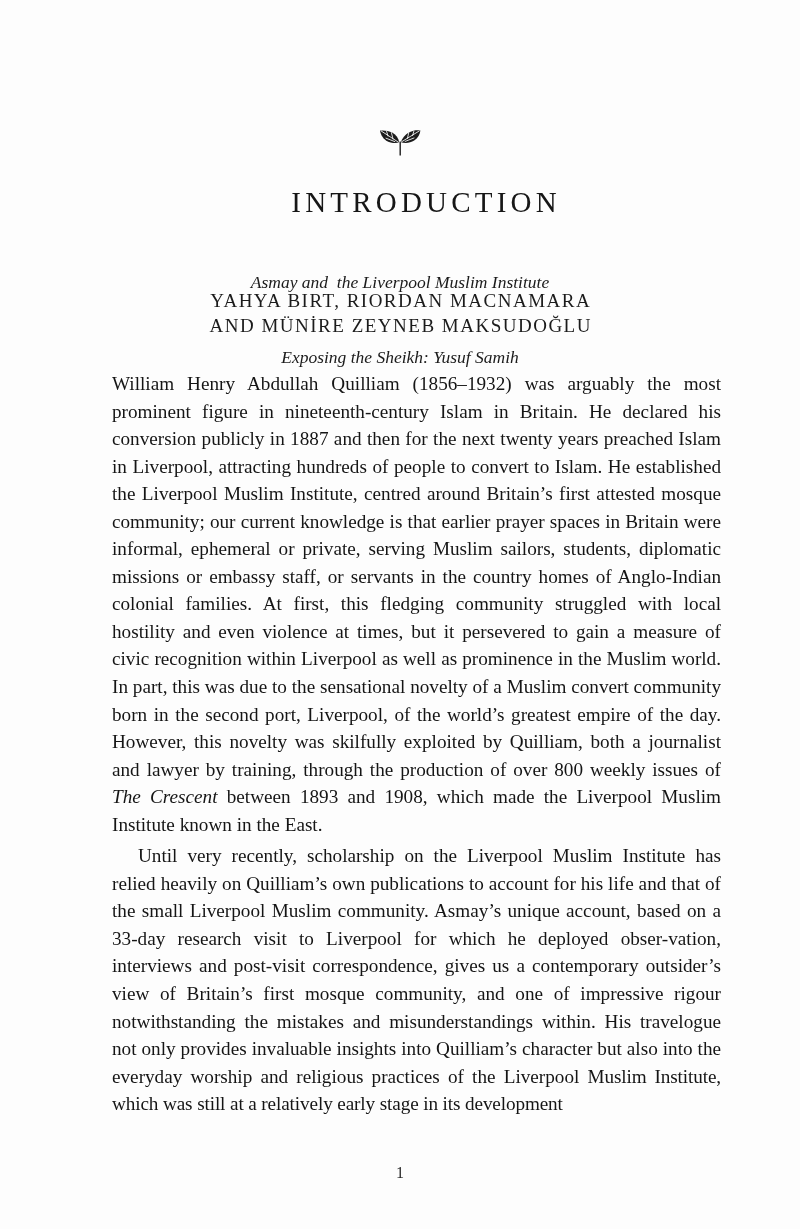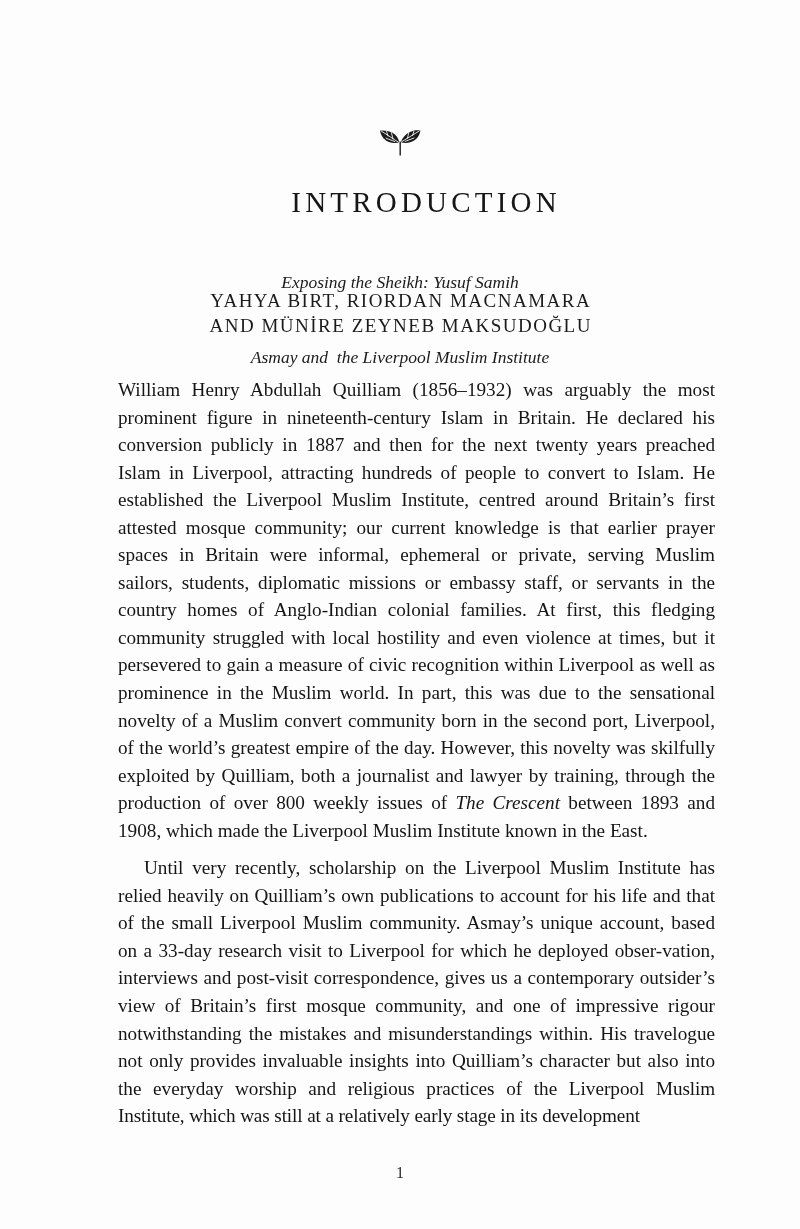--- a/index.html
+++ b/index.html
@@ -84,21 +84,21 @@
     top: 366px;
     left: 108px;
     width: 617px;
     font-size: 19.2px;
     line-height: 27.55px;
     text-align: justify;
     text-justify: inter-word;
     color: #151515;
     hyphens: manual;
   }
-  .body-text p { margin: 10px; }
+  .body-text p { margin: 4px; }
   .body-text p.indented { text-indent: 26px; }
   .body-text em { font-style: italic; }
   .tight { letter-spacing: -0.12px; }
 
   
   .folio {
     position: absolute;
     top: 1164px;
     left: 0;
     width: 800px;
@@ -133,22 +133,22 @@
         <path d="M30.4 12.6 L31.8 6.4"></path>
         <path d="M35.6 9.6 L36.8 5.4"></path>
         <path d="M28.2 15.4 L37.0 12.0"></path>
       </g>
     </svg>
   </div>
 
   <h1 class="chapter-title">INTRODUCTION</h1>
 
   <div class="subtitle">
+    <div>Asmay and  the Liverpool Muslim Institute</div>
     <div>Exposing the Sheikh: Yusuf Samih</div>
-    <div>Asmay and  the Liverpool Muslim Institute</div>
   </div>
 
   <div class="authors">
     <div>YAHYA BIRT, RIORDAN MACNAMARA</div>
     <div>AND MÜNİRE ZEYNEB MAKSUDOĞLU</div>
   </div>
 
   <div class="body-text">
     <p><span>William Henry Abdullah Quilliam (1856–1932) was arguably the most prominent figure in nineteenth-century Islam in Britain. He declared his conversion publicly in 1887 and then for the next twenty years preached Islam in Liverpool, attracting hundreds of people to convert to Islam. He established the Liverpool Muslim Institute, centred around Britain’s first attested mosque community; our current knowledge is that earlier prayer spaces in Britain were informal, ephemeral or private, serving Muslim sailors, students, diplomatic missions or embassy staff, or servants in the country homes of Anglo-Indian colonial families. At first, this fledging community struggled with local hostility and even violence at times, but it persevered to gain a measure of civic recognition within Liverpool as well as prominence in the Muslim world. In part, this was due to the sensational novelty of a Muslim convert community born in the second port, Liverpool, of the world’s greatest empire of the day. However, this novelty was skilfully exploited by Quilliam, both a journalist and lawyer by training, through the production of over 800 weekly issues of </span><em>The Crescent</em><span> between 1893 and 1908, which made the Liverpool Muslim Institute known in the East.</span></p>
     <p class="indented"><span>Until very recently, scholarship on the Liverpool Muslim Institute has relied heavily on Quilliam’s own publications to account for his life and that of the small Liverpool Muslim community. Asmay’s unique account, based on a 33-day research visit to Liverpool for which he deployed obser-vation, interviews and post-visit correspondence, gives us a contemporary outsider’s view of Britain’s first mosque community, and one of impressive rigour notwithstanding the mistakes and misunderstandings within. His travelogue not only provides invaluable insights into Quilliam’s character but also into the everyday worship and religious practices of the Liverpool </span><span class="tight">Muslim Institute, which was still at a relatively early stage in its development</span></p>

